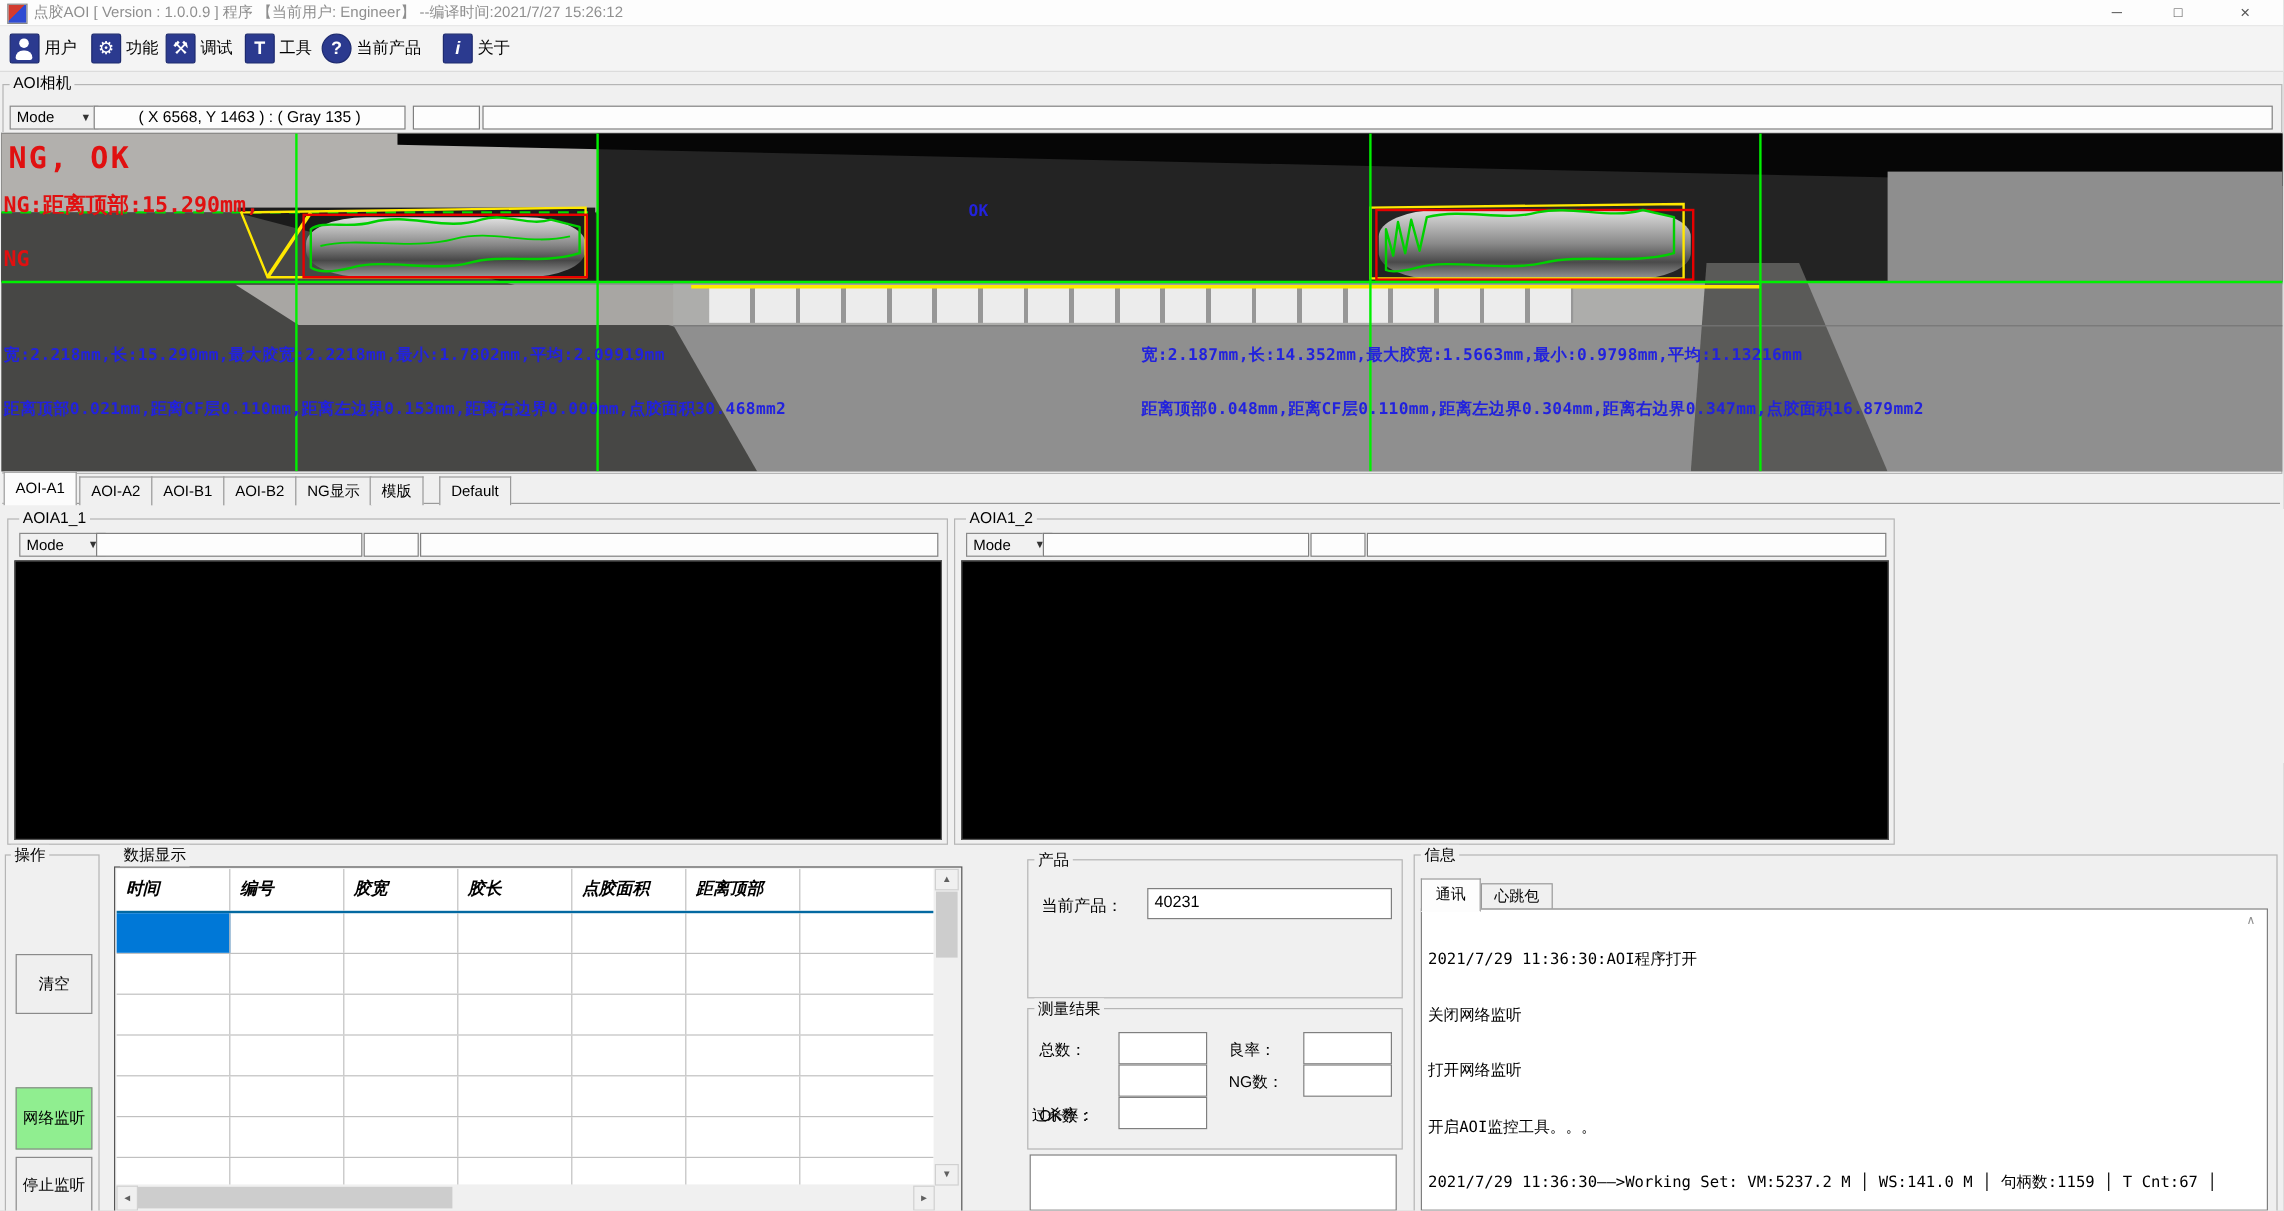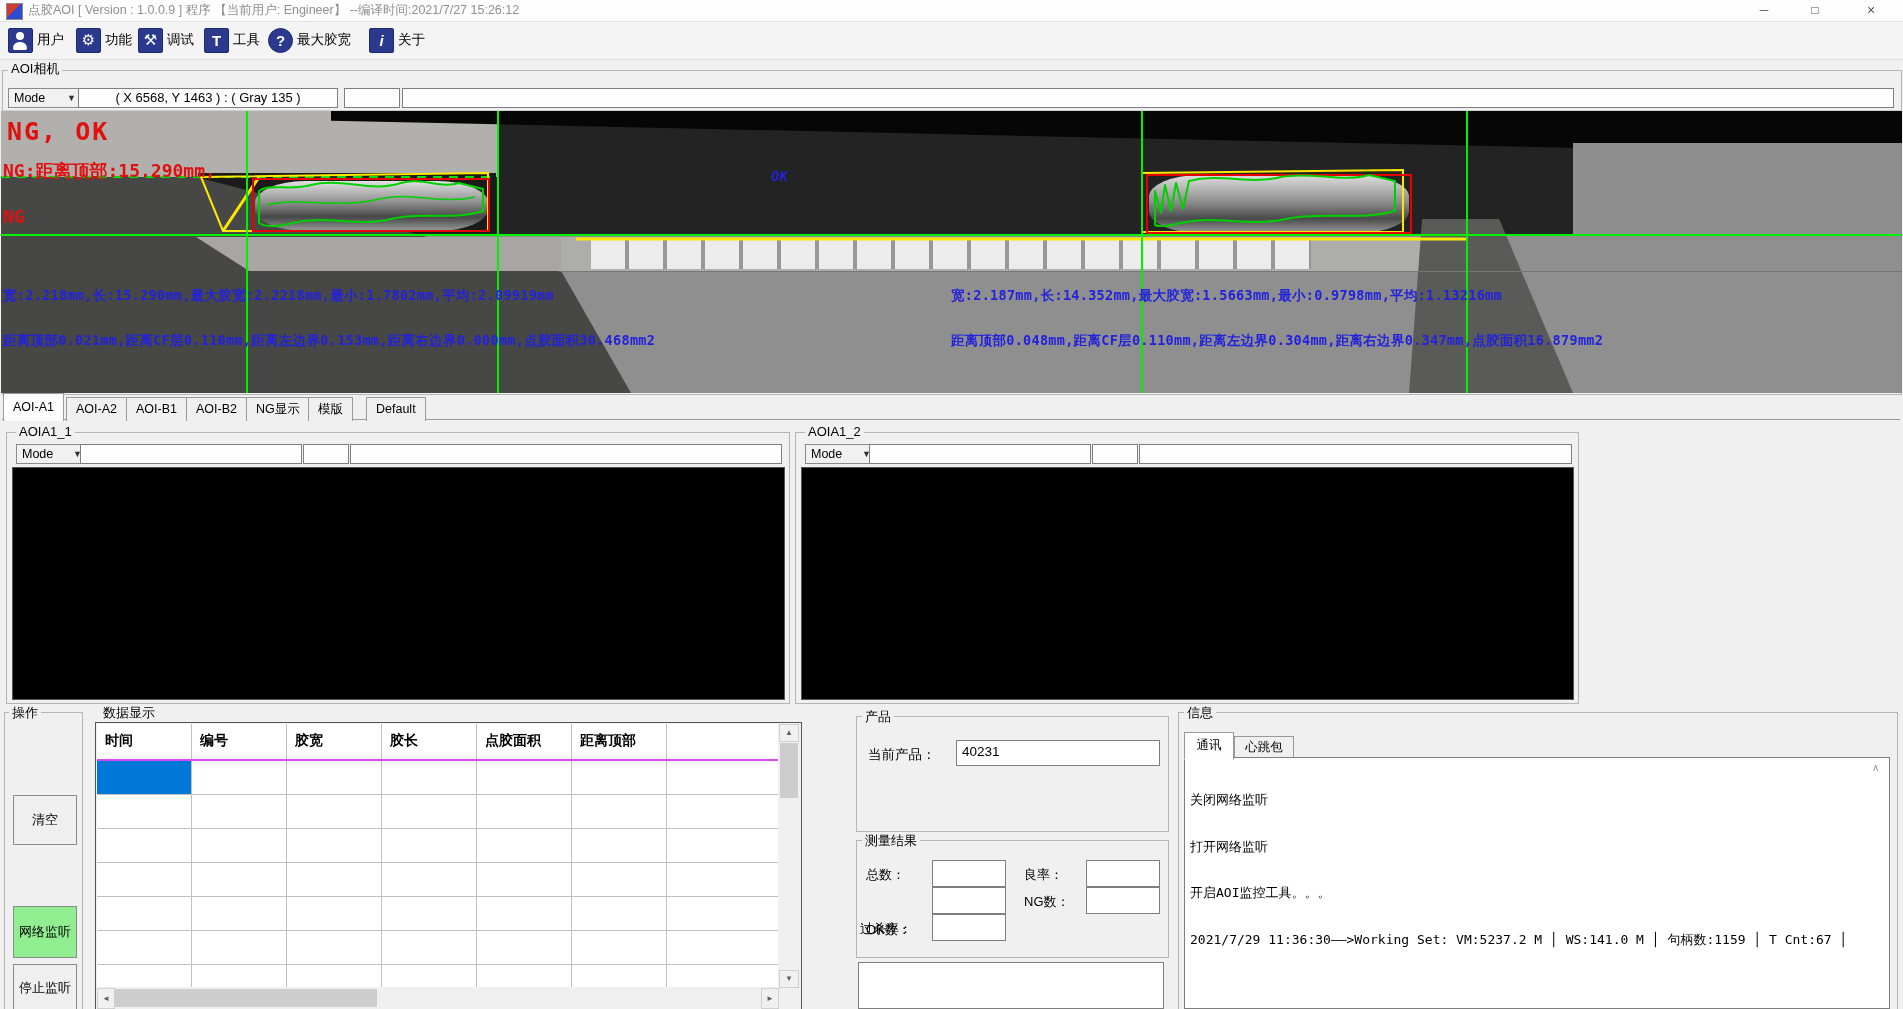--- a/index.html
+++ b/index.html
@@ -42,21 +42,21 @@
   .tab.active{height:27px;line-height:26px;background:#fcfcfc;z-index:2;}
   .tabline{left:2px;top:419px;width:1898px;height:1px;background:#9a9a9a;}
   .canvas{background:#000;border:1px solid #555;}
   
   .btn{border:1px solid #8a8a8a;background:#efefef;display:flex;align-items:center;justify-content:center;font-size:13px;}
   .btn-net{background:#90EE90;}
   
   .dt-frame{border:1px solid #555;background:#f0f0f0;}
   .dt-grid{position:absolute;left:1px;top:1px;width:681px;height:263px;background:#fff;overflow:hidden;}
   .trow{display:flex;height:33px;border-bottom:1px solid #c0c0c0;}
-  .thead{height:35px;border-bottom:2px solid #d946ef;font-weight:bold;}
+  .thead{height:35px;border-bottom:2px solid #0369a1;font-weight:bold;font-style:italic;}
   .tcell{width:95px;border-right:1px solid #c0c0c0;padding:8px 0 0 8px;box-sizing:border-box;flex:0 0 auto;font-size:14px;}
   .tcell.last{flex:1 1 auto;border-right:none;}
   .tcell.sel{background:#0078d7;}
   .sb{background:#f0f0f0;}
   .sb-btn{position:absolute;background:#f0f0f0;border:1px solid #d0d0d0;color:#606060;text-align:center;}
   .sb-thumb{position:absolute;background:#cdcdcd;}
   
   .itab{position:absolute;border:1px solid #999;background:#f0f0f0;text-align:center;font-size:12.5px;}
   .itab.active{background:#fdfdfd;border-bottom:1px solid #fdfdfd;z-index:2;}
   .log{border:1px solid #7f7f7f;background:#fff;font-family:"DejaVu Sans Mono","Liberation Mono",monospace;
@@ -88,21 +88,21 @@
     <div class="abs tool-item" style="left:138px;">
       <span class="tool-icon">⚒</span>
       <span class="tool-label">调试</span>
     </div>
     <div class="abs tool-item" style="left:204px;">
       <span class="tool-icon">T</span>
       <span class="tool-label">工具</span>
     </div>
     <div class="abs tool-item" style="left:268px;">
       <span class="tool-icon round">?</span>
-      <span class="tool-label">最大胶宽</span>
+      <span class="tool-label">当前产品</span>
     </div>
     <div class="abs tool-item" style="left:369px;">
       <span class="tool-icon" style="font-style:italic;">i</span>
       <span class="tool-label">关于</span>
     </div>
   </div>
 
   <div class="abs glabel" style="left:8px;top:60px;">AOI相机</div>
   <div class="abs gbox" style="left:2px;top:70px;width:1898px;height:323px;"></div>
 
@@ -145,21 +145,21 @@
       <line x1="0" y1="124" x2="1903" y2="124" stroke="#00f000" stroke-width="2"></line>
       <line x1="246" y1="0" x2="246" y2="282" stroke="#00f000" stroke-width="2"></line>
       <line x1="497" y1="0" x2="497" y2="282" stroke="#00f000" stroke-width="2"></line>
       <line x1="1141" y1="0" x2="1141" y2="282" stroke="#00f000" stroke-width="2"></line>
       <line x1="1466" y1="0" x2="1466" y2="282" stroke="#00f000" stroke-width="2"></line>
     </svg>
 
     <div class="ph red-t" style="left:6px;top:6px;font-size:25px;letter-spacing:2px;">NG, OK</div>
     <div class="ph red-t" style="left:2px;top:48px;font-size:18px;">NG:距离顶部:15.290mm,</div>
     <div class="ph red-t" style="left:2px;top:95px;font-size:18px;">NG</div>
-    <div class="ph blue-t" style="left:770px;top:57px;font-style:italic;">OK</div>
+    <div class="ph blue-t" style="left:806px;top:57px;">OK</div>
     <div class="ph blue-t" style="left:2px;top:176px;">宽:2.218mm,长:15.290mm,最大胶宽:2.2218mm,最小:1.7802mm,平均:2.09919mm</div>
     <div class="ph blue-t" style="left:2px;top:221px;">距离顶部0.021mm,距离CF层0.110mm,距离左边界0.153mm,距离右边界0.000mm,点胶面积30.468mm2</div>
     <div class="ph blue-t" style="left:950px;top:176px;">宽:2.187mm,长:14.352mm,最大胶宽:1.5663mm,最小:0.9798mm,平均:1.13216mm</div>
     <div class="ph blue-t" style="left:950px;top:221px;">距离顶部0.048mm,距离CF层0.110mm,距离左边界0.304mm,距离右边界0.347mm,点胶面积16.879mm2</div>
   </div>
 
   <div class="abs tabline"></div>
   <div class="tab active" style="left:3px;top:393px;">AOI-A1</div>
   <div class="tab" style="left:66px;top:397px;">AOI-A2</div>
   <div class="tab" style="left:126px;top:397px;">AOI-B1</div>
@@ -303,20 +303,21 @@
   <div class="abs field" style="left:1086px;top:887px;width:74px;height:27px;"></div>
   <div class="abs" style="left:860px;top:920px;">过杀率：</div>
   <div class="abs field" style="left:932px;top:914px;width:74px;height:27px;"></div>
   <div class="abs field" style="left:858px;top:962px;width:306px;height:47px;"></div>
 
   <div class="abs gbox" style="left:1178px;top:712px;width:718px;height:297px;"></div>
   <div class="abs glabel" style="left:1184px;top:704px;">信息</div>
   <div class="itab active" style="left:1184px;top:732px;width:48px;height:26px;line-height:25px;">通讯</div>
   <div class="itab" style="left:1234px;top:736px;width:58px;height:21px;line-height:20px;">心跳包</div>
   <div class="abs log" style="left:1184px;top:757px;width:706px;height:252px;box-sizing:border-box;">
+    <div>2021/7/29 11:36:30:AOI程序打开</div>
     <div>关闭网络监听</div>
     <div>打开网络监听</div>
     <div>开启AOI监控工具。。。</div>
     <div>2021/7/29 11:36:30——&gt;Working Set: VM:5237.2 M │ WS:141.0 M │ 句柄数:1159 │ T Cnt:67 │</div>
     
     
     
     
     
     

